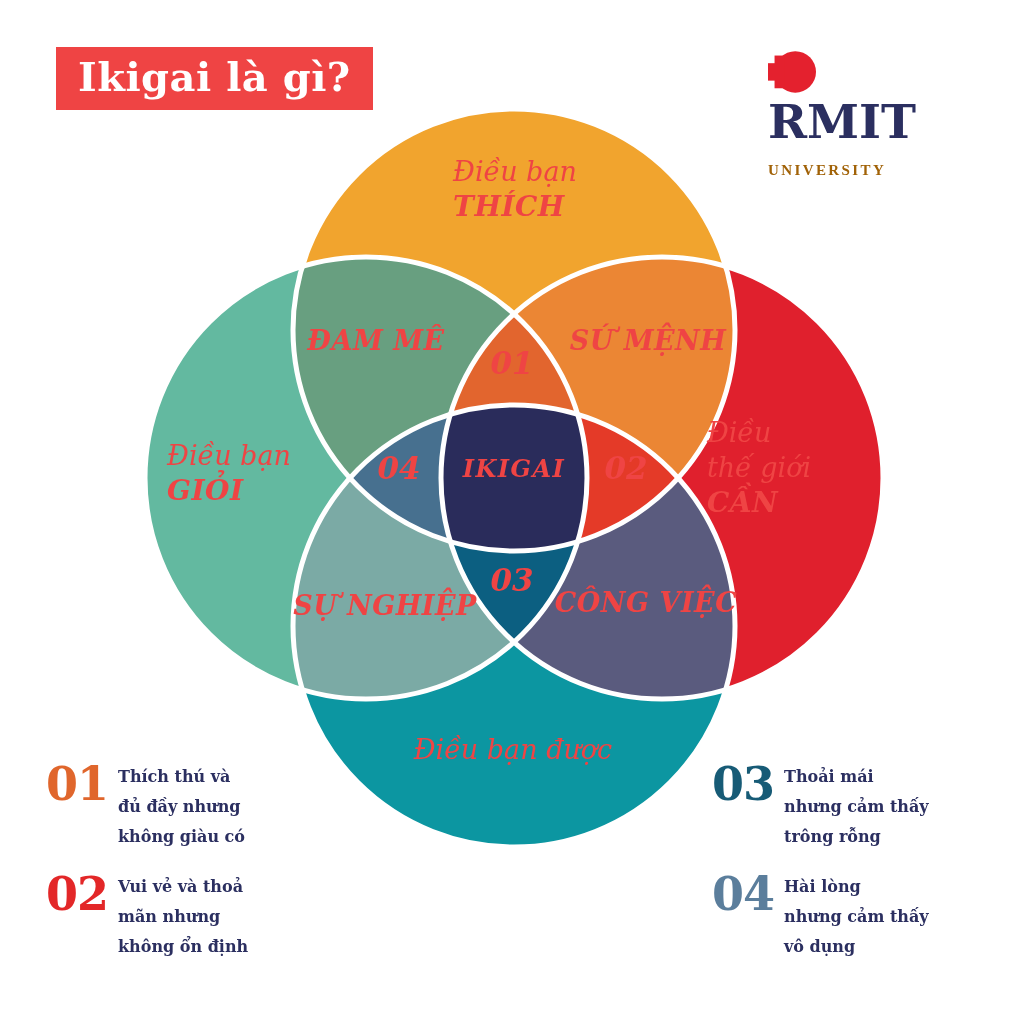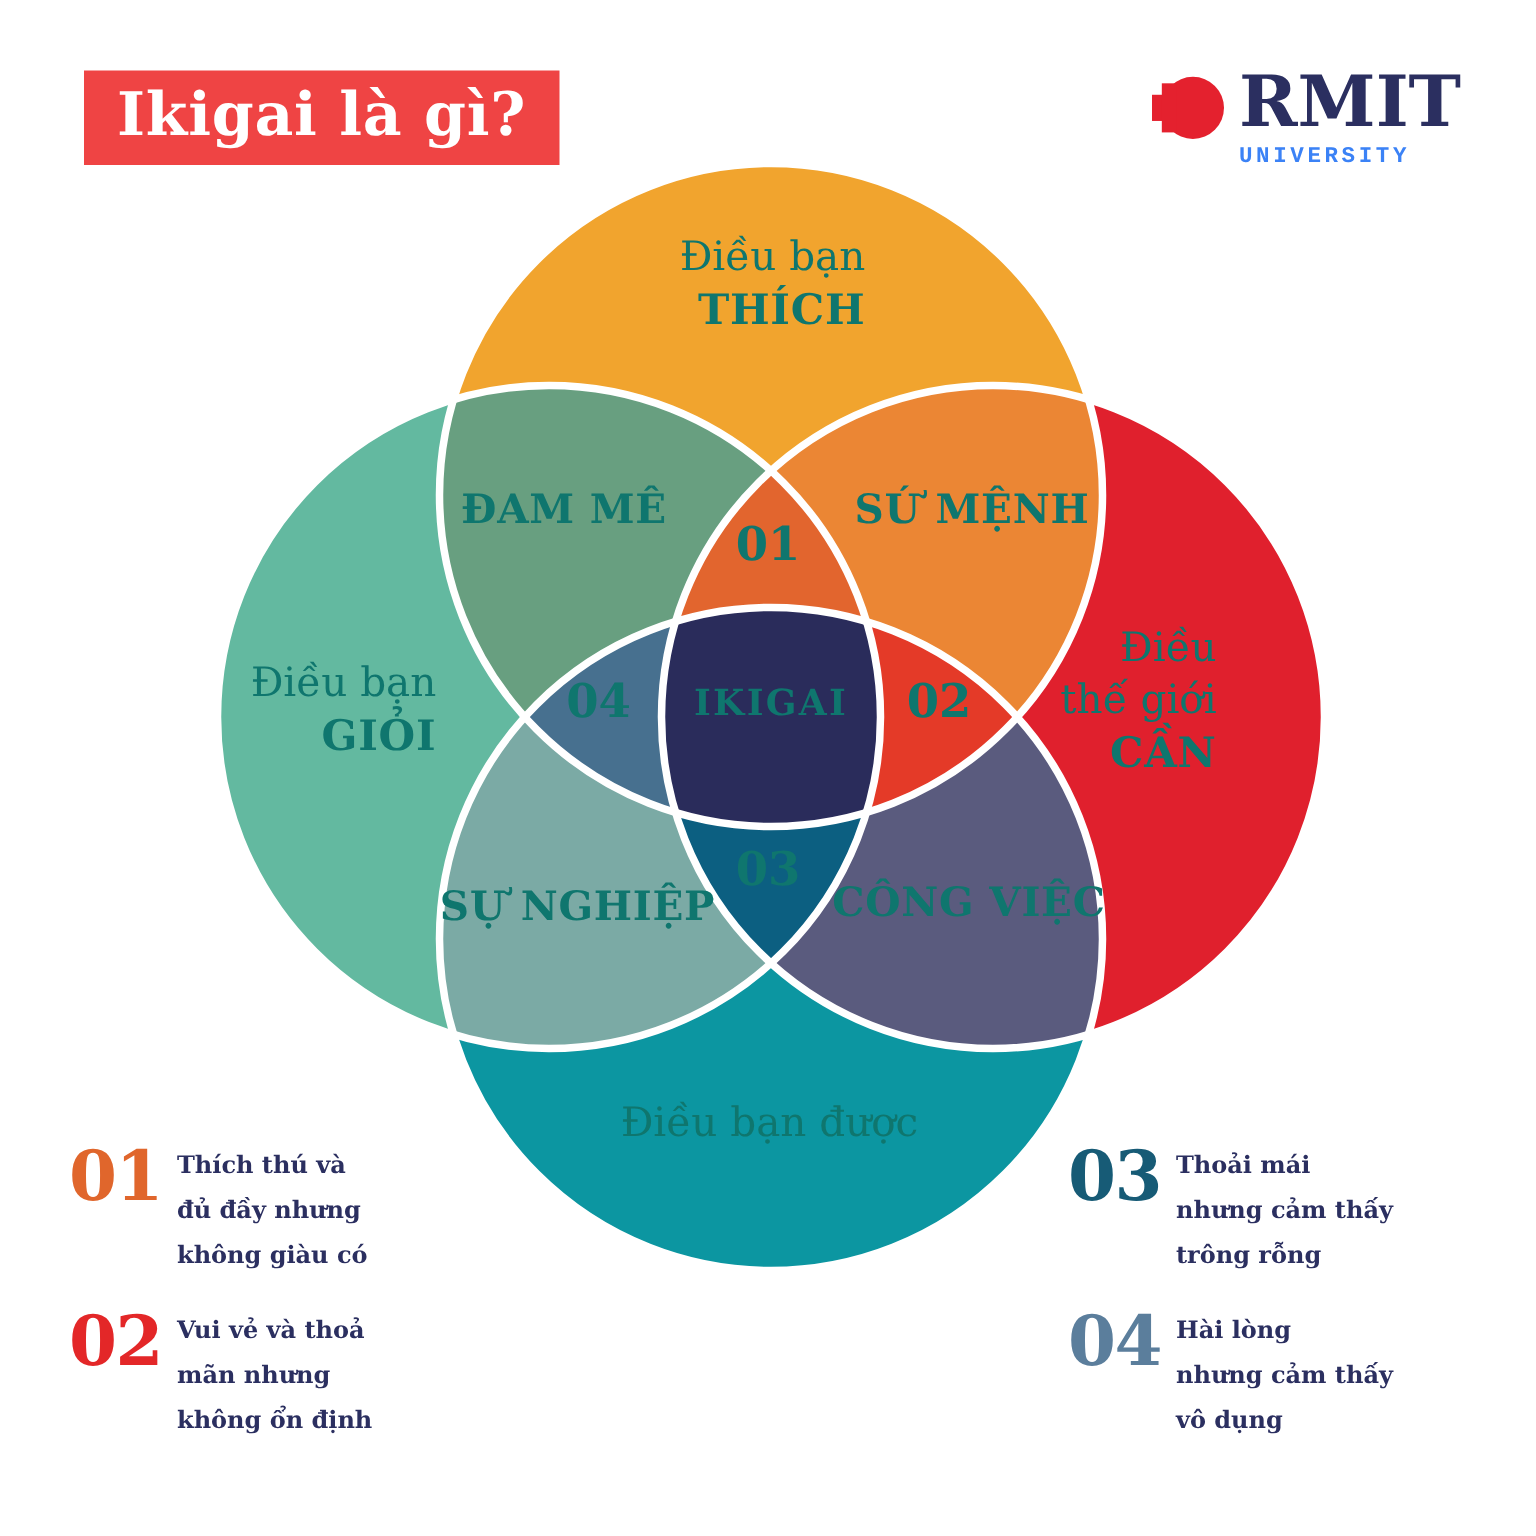--- a/index.html
+++ b/index.html
@@ -11,36 +11,36 @@
 
   
   .title-box {
     position:absolute; left:56px; top:47px;
     background:#ef4444; color:#ffffff;
     padding:6px 22px 10px 22px;
     font-size:40px; font-weight:bold; letter-spacing:0.5px;
   }
 
   
-  .logo { position:absolute; left:768px; top:45px; display:flex; align-items:flex-start; }
+  .logo { position:absolute; left:768px; top:45px; display:flex; align-items:flex-start;flex-direction:column; }
   .logo-mark { width:48px; height:50px; margin-right:10px; margin-top:3px; }
   .logo-text { display:flex; flex-direction:column; align-items:flex-start; }
   .logo-brand {
     font-family:"DejaVu Serif", serif; font-weight:bold;
     font-size:47px; line-height:48px; color:#2B2F60; letter-spacing:0px;
   }
   .logo-sub {
-    font-family:Liberation Mono, monospace; font-weight:bold;
-    font-size:15px; letter-spacing:2.4px; color:#3b82f6; margin-top:3px;
+    font-family:Liberation Serif, serif; font-weight:bold;
+    font-size:15px; letter-spacing:2.4px; color:#a16207; margin-top:16px;
   }
 
   
   .clabel, .rlabel, .nlabel {
     position:absolute; transform:translate(-50%,-50%);
-    text-align:right; color:#0f766e; white-space:nowrap;
+    text-align:left; color:#ef4444; white-space:nowrap;font-style:italic;
   }
   .clabel .ln  { display:block; font-size:27px; line-height:35px; font-weight:normal; }
   .clabel .lnb { display:block; font-size:28px; line-height:35px; font-weight:bold; letter-spacing:0.5px; }
   .rlabel { font-size:27px; font-weight:bold; letter-spacing:0.5px; }
   .nlabel { font-size:31px; font-weight:bold; }
   .ikigai-label { font-size:24px; letter-spacing:1.5px; }
 
   
   .fn { position:absolute; display:flex; align-items:flex-start; }
   .fn-num {

